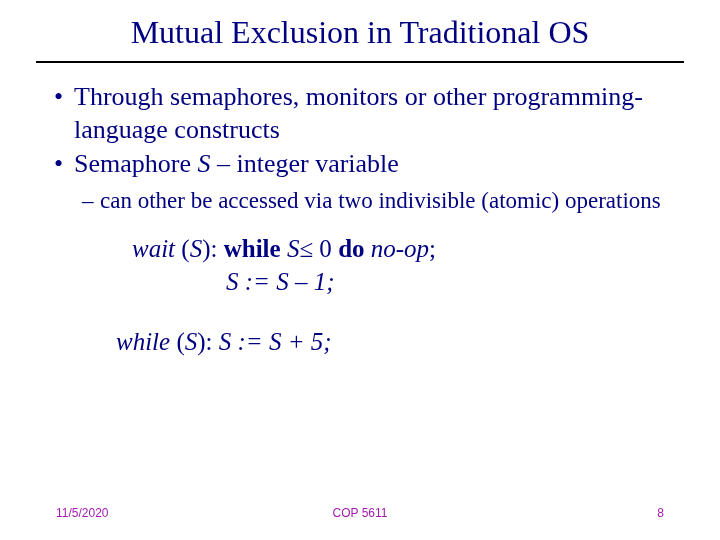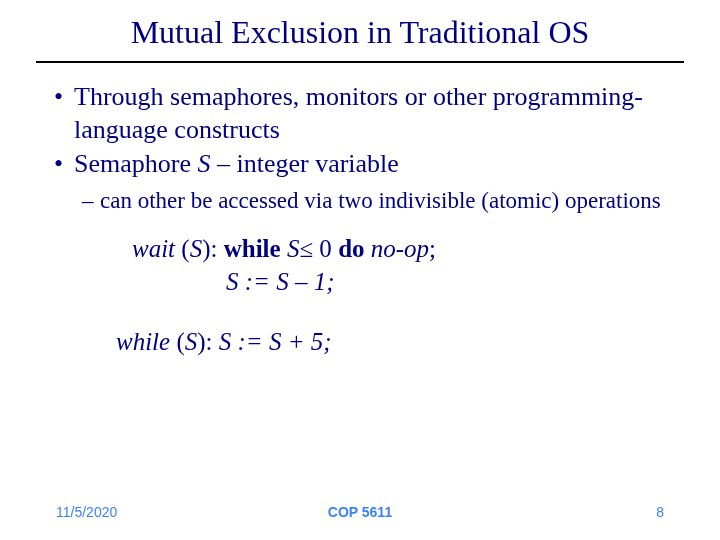--- a/index.html
+++ b/index.html
@@ -72,29 +72,28 @@
   .bold { font-weight: bold; }
   .footer {
     position: absolute;
     bottom: 20px;
     left: 0;
     width: 100%;
     display: flex;
     justify-content: space-between;
     align-items: center;
     padding: 0 56px;
-    font-size: 14px;
-    color: #3b82f6;
+    font-size: 12px;
+    color: #a21caf;
     font-family: Arial, sans-serif;
   }
   .footer-center {
     position: absolute;
     left: 50%;
     transform: translateX(-50%);
-    font-weight: bold;
   }
 </style>
 </head>
 <body>
 
 <h1 class="title">Mutual Exclusion in Traditional OS</h1>
 <hr class="hr">
 
 <div class="content">
 

